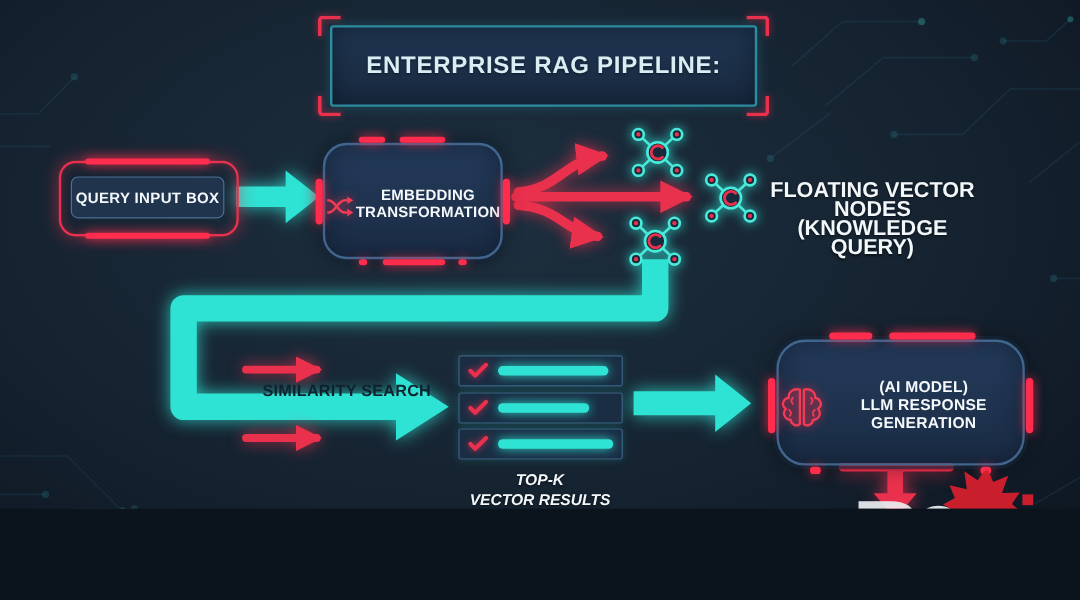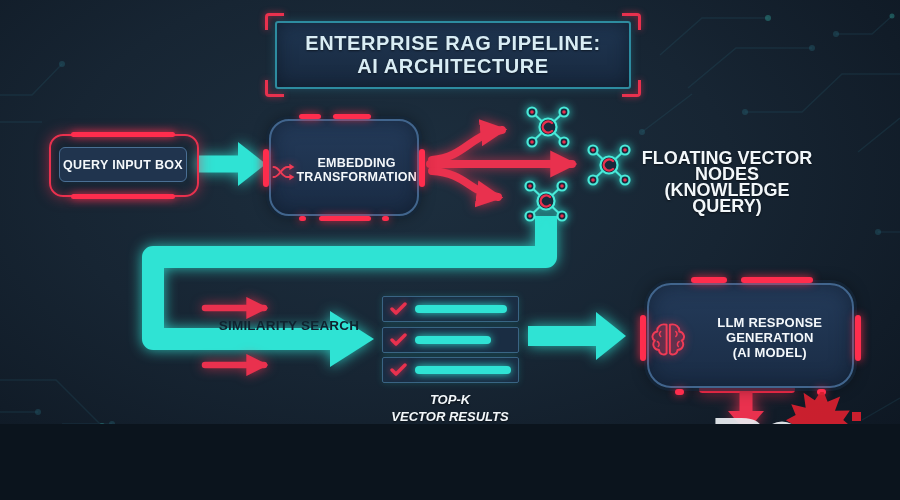--- a/index.html
+++ b/index.html
@@ -161,21 +161,20 @@
       <polygon points="728,411 764,411 746,432" fill="#e9314e"></polygon>
     </g>
   </svg>
 
   <div class="abs z4 title-box">
     <div class="corner c-tl"></div>
     <div class="corner c-tr"></div>
     <div class="corner c-bl"></div>
     <div class="corner c-br"></div>
     <div>ENTERPRISE RAG PIPELINE:</div>
-    <div>AI ARCHITECTURE</div>
   </div>
 
   <div class="abs z4 query-frame">
     <div class="red-bar rb-top"></div>
     <div class="red-bar rb-bot"></div>
     <div class="query-inner">QUERY INPUT BOX</div>
   </div>
 
   <div class="abs z4 tech-box embed-box">
     <div class="red-bar" style="left:28px;top:-7px;width:22px;height:5px"></div>
@@ -306,22 +305,22 @@
         <path d="M25,4 C32,2 37,7 36,12 C42,13 44,20 39,23 C43,27 40,34 34,34 C34,39 28,41 25,38 Z"></path>
       </g>
       <g stroke="#f03b56" stroke-width="1.8" fill="none" stroke-linecap="round">
         <path d="M14,12 C12,14 12,16 14,18"></path>
           <path d="M10,24 C12,25 13,28 11,30"></path>
         <path d="M32,12 C34,14 34,16 32,18"></path>
           <path d="M36,24 C34,25 33,28 35,30"></path>
       </g>
     </svg>
     <div style="margin-top:3px">
+      <div>(AI MODEL)</div>
       <div>LLM RESPONSE GENERATION</div>
-      <div>(AI MODEL)</div>
     </div>
   </div>
 
   <div class="abs z5 gen-box">
     <span>GENERATED RESPONSE</span>
   </div>
 
   <svg class="abs z7" style="left:606px;top:392px;opacity:.93" width="300" height="108" viewBox="0 0 300 108">
     <g>
       <path transform="translate(213,30) rotate(6) scale(0.92)" d="M0,-36 L7,-23 L20,-30 L16,-14 L32,-16 L26,-5 L36,2 L20,9 L24,22 L8,17 L3,34 L-3,34 L-8,17 L-24,22 L-20,9 L-36,2 L-26,-5 L-32,-16 L-16,-14 L-20,-30 L-7,-23 Z M-2,30 L2,30 L2,42 L-2,42 Z" fill="#d8202f"></path>

